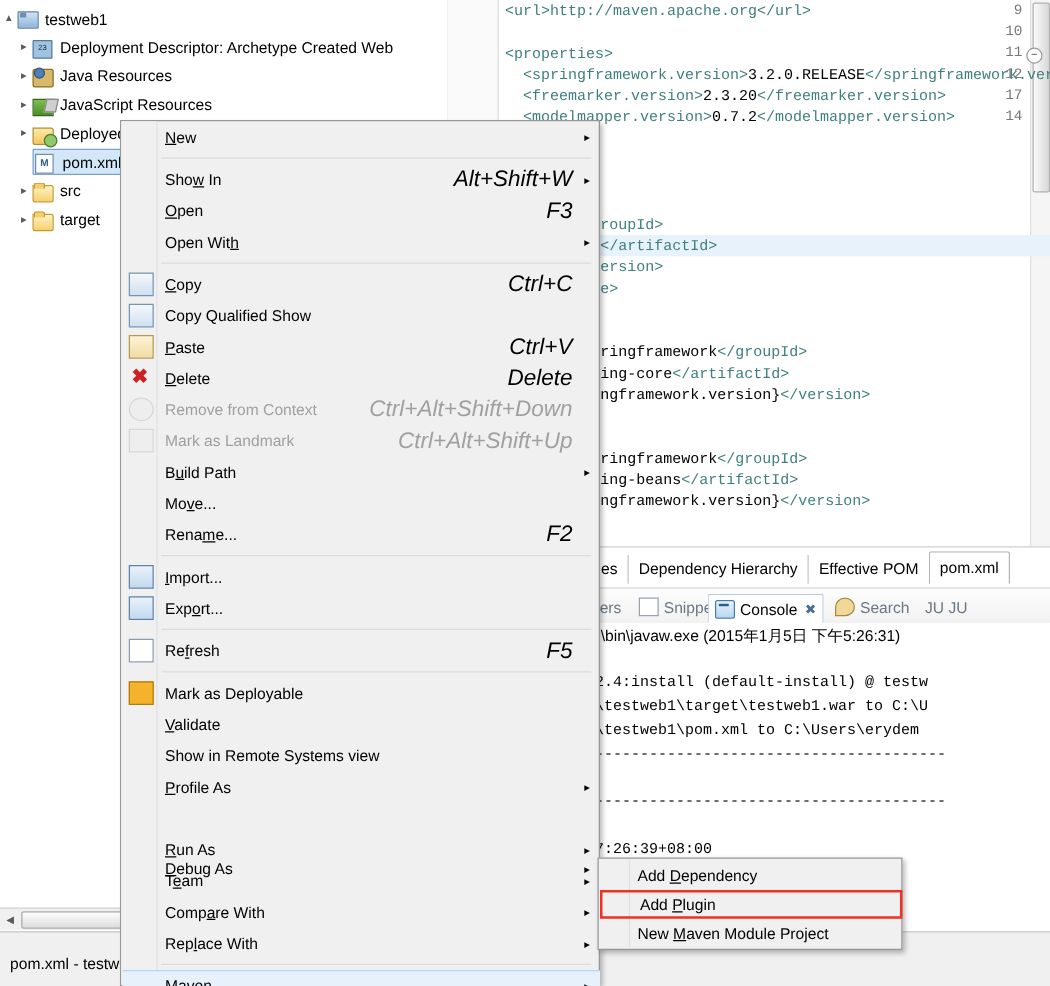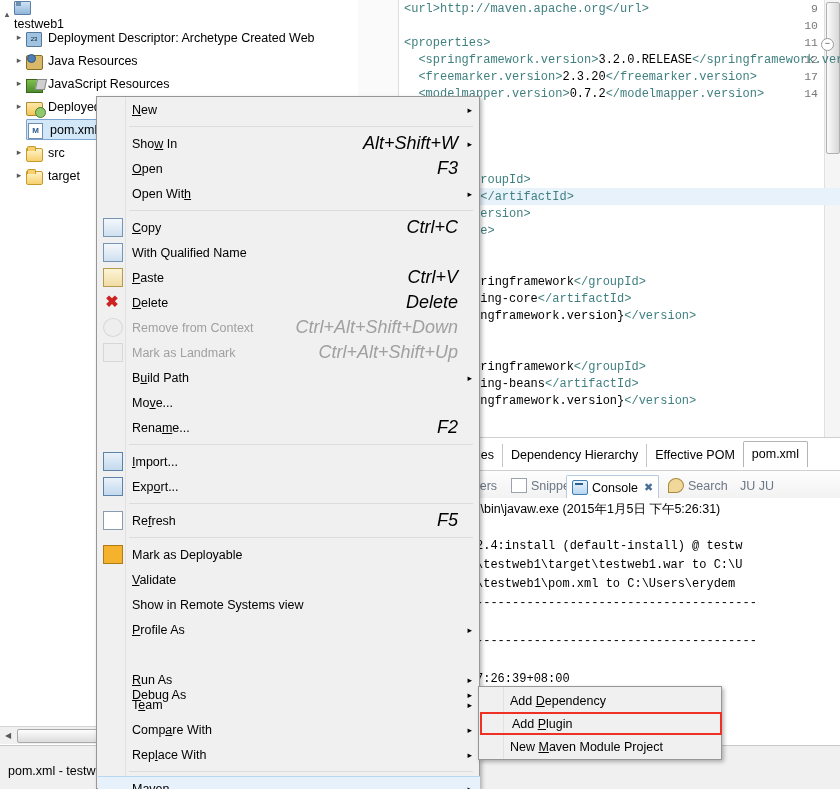--- a/index.html
+++ b/index.html
@@ -138,21 +138,21 @@
   .si .slabel{position:absolute;left:30px;font-size:12.5px;color:#000;white-space:nowrap;}
   .si.hot{border:2px solid #ee3124;box-sizing:border-box;}
   #sub-gsep{position:absolute;left:24px;top:0;width:1px;height:100%;background:#e1e1e1;}
 </style>
 </head>
 <body>
 
 <div id="explorer">
     <div class="tree-row" style="top: 3px; position: absolute; left: 0px;">
       <span class="twisty">▴</span>
-      <span class="" style="display: flex; align-items: flex-start; flex-direction: column;">
+      <span class="" style="display: flex; align-items: flex-end;">
         <span class="tree-ico">
           <span class="ic-proj" style="display: block; position: relative;"></span>
         </span>
         <span class="tree-label">testweb1</span>
       </span>
     </div>
     <div class="tree-row" style="top: 26px; position: absolute; left: 12px;">
       <span class="twisty">▸</span>
       <span class="" style="display: flex; align-items: center;">
         <span class="tree-ico">
@@ -338,21 +338,21 @@
       <span class="marrow">▸</span>
     </div>
     <div class="msep" style="top: 113px;"></div>
     <div class="mi" style="top: 118px;">
       <span class="mico g-copy"></span>
       <span class="mlabel"><u>C</u>opy</span>
       <span class="maccel">Ctrl+C</span>
     </div>
     <div class="mi" style="top: 143px;">
       <span class="mico g-copyq"></span>
-      <span class="mlabel">With Qualified Name</span>
+      <span class="mlabel">Copy Qualified Show</span>
     </div>
     <div class="mi" style="top: 168px;">
       <span class="mico g-paste"></span>
       <span class="mlabel"><u>P</u>aste</span>
       <span class="maccel">Ctrl+V</span>
     </div>
     <div class="mi" style="top: 193px;">
       <span class="mico g-del">✖</span>
       <span class="mlabel"><u>D</u>elete</span>
       <span class="maccel">Delete</span>

